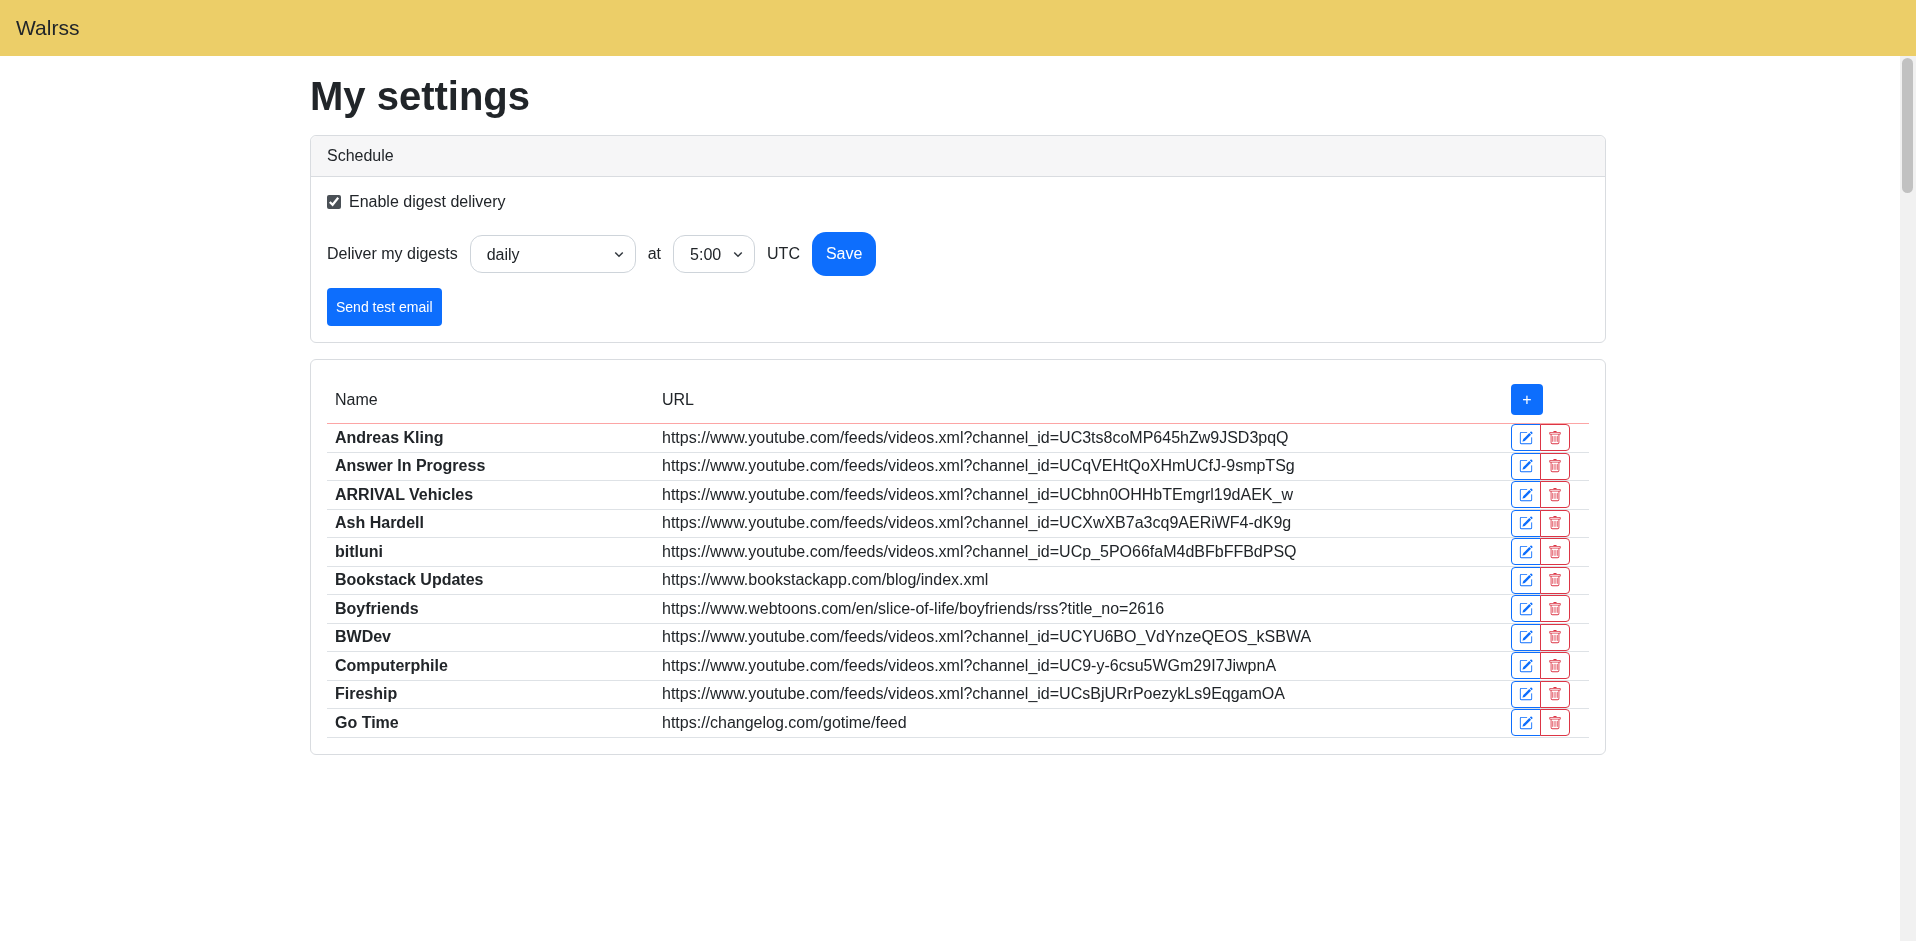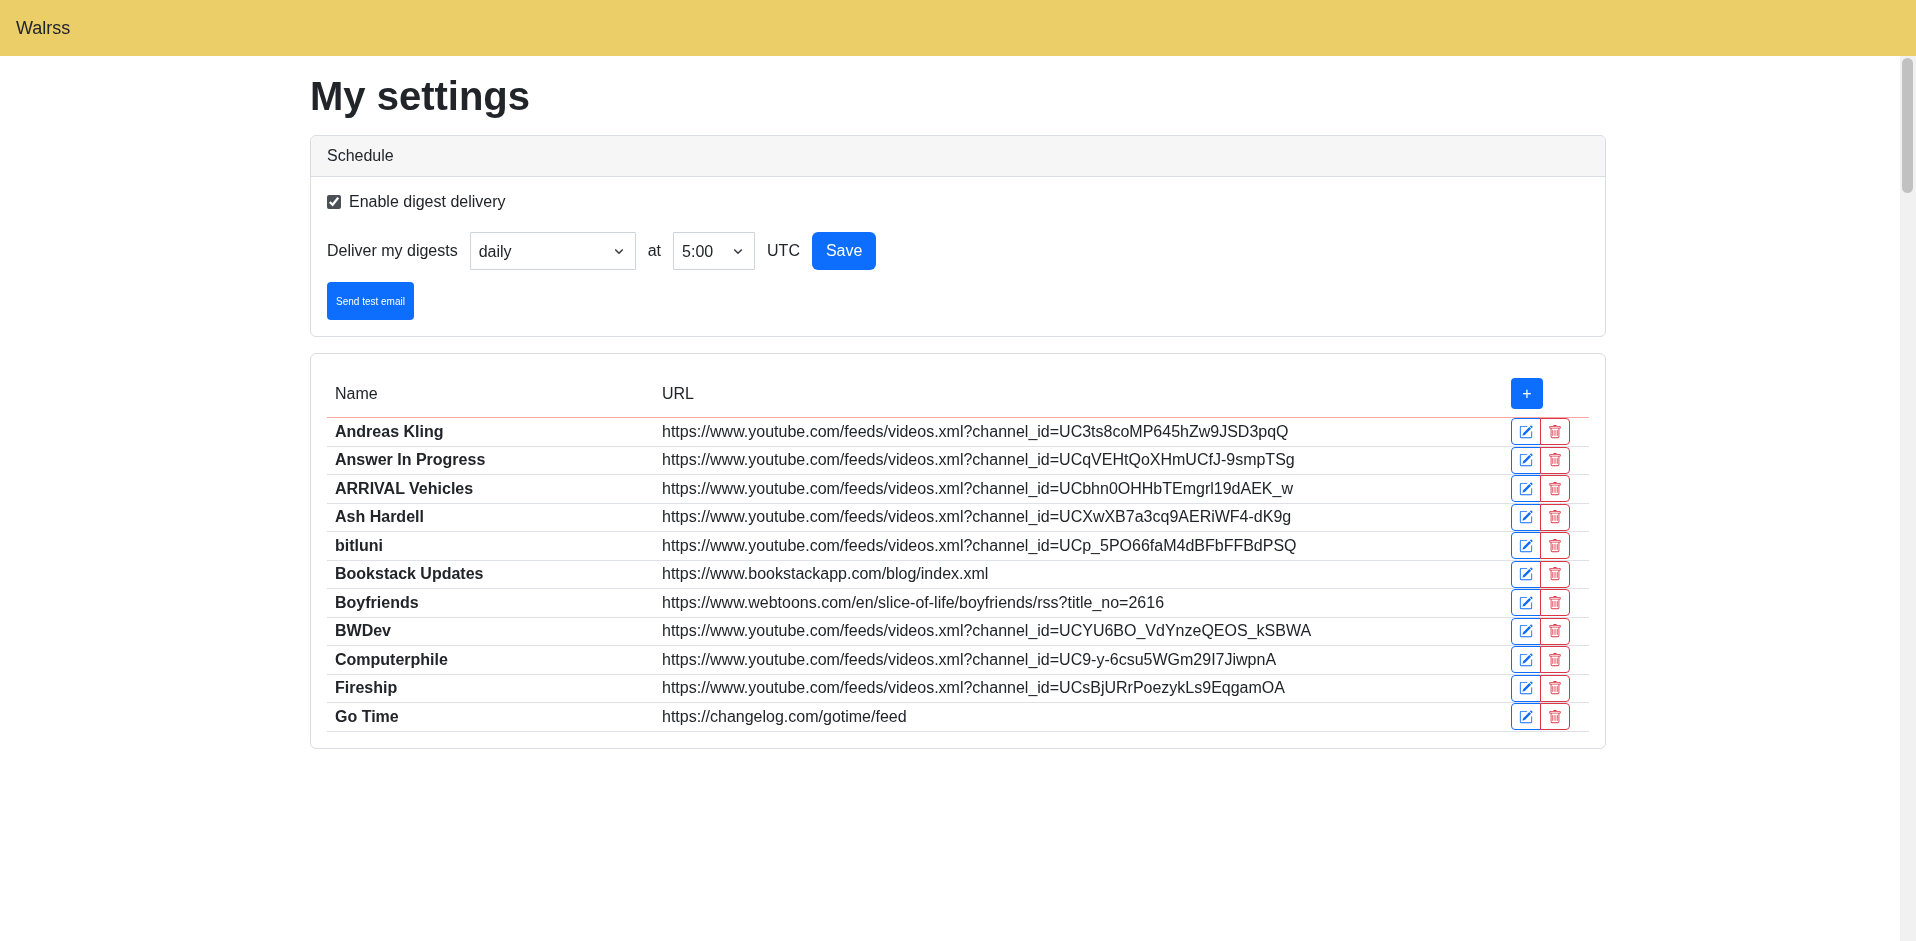--- a/index.html
+++ b/index.html
@@ -12,44 +12,44 @@
   }
   *{box-sizing:border-box;}
   html,body{margin:0;padding:0;}
   body{
     width:1916px;height:941px;overflow:hidden;position:relative;
     background:#fff;color:var(--text);
     font-family:"Liberation Sans",sans-serif;font-size:16px;
   }
   
   .navbar{height:56px;background:var(--navbar-bg);display:flex;align-items:center;padding:0 16px;}
-  .navbar-brand{font-size:18px;color:#212529;text-decoration:none;}
+  .navbar-brand{font-size:21px;color:#212529;text-decoration:none;}
   
   .container{width:1320px;margin:0 auto;padding:0 12px;}
   h1.page-title{font-size:40px;font-weight:700;margin:18px 0 16px;}
   .card{border:1px solid var(--border);border-radius:6px;margin-bottom:16px;background:#fff;}
   .card-header{padding:8px 16px;background:#f6f6f7;border-bottom:1px solid var(--border);
     border-radius:6px 6px 0 0;font-size:16px;line-height:24px;}
   .card-body{padding:16px;}
   
   .form-check{display:flex;align-items:center;gap:8px;margin-bottom:21px;}
   .form-check input[type=checkbox]{width:14px;height:14px;margin:0;accent-color:#4a5056;}
   .form-row{display:flex;align-items:center;gap:12px;margin-bottom:12px;}
   .select-wrap{position:relative;display:inline-block;}
   select{
-    appearance:none;-webkit-appearance:none;height:38px;border:1px solid #ced4da;border-radius:1px;
-    background:#fff;font:inherit;color:var(--text);padding:0 32px 0 8px;
+    appearance:none;-webkit-appearance:none;height:38px;border:1px solid #ced4da;border-radius:12px;
+    background:#fff;font:inherit;color:var(--text);padding:0 32px 0 16px;
   }
   .select-freq{width:166px;}
   .select-time{width:82px;}
   .select-caret{position:absolute;right:11px;top:50%;transform:translateY(-50%);
     pointer-events:none;color:#343a40;display:flex;}
   .btn{border:none;font:inherit;cursor:pointer;display:inline-flex;align-items:center;justify-content:center;}
-  .btn-primary{background:var(--primary);color:#fff;border-radius:6px;padding:7px 14px;height:38px;font-size:16px;}
-  .btn-primary-sm{background:var(--primary);color:#fff;border-radius:4px;padding:19px 9px;height:19px;font-size:10px;}
+  .btn-primary{background:var(--primary);color:#fff;border-radius:14px;padding:7px 14px;height:44px;font-size:16px;}
+  .btn-primary-sm{background:var(--primary);color:#fff;border-radius:4px;padding:19px 9px;height:19px;font-size:14px;}
   
   table.feeds-table{width:100%;border-collapse:collapse;}
   .feeds-table th,.feeds-table td{
     text-align:left;vertical-align:middle;border-bottom:1px solid var(--row-border);
     padding:0 8px;line-height:24px;
   }
   .feeds-table thead th{padding:8px;font-weight:400;border-bottom:1px solid #fca5a5;}
   .feed-name{font-weight:700;}
   .actions-cell{white-space:nowrap;}
   .btn-group{display:inline-flex;}

